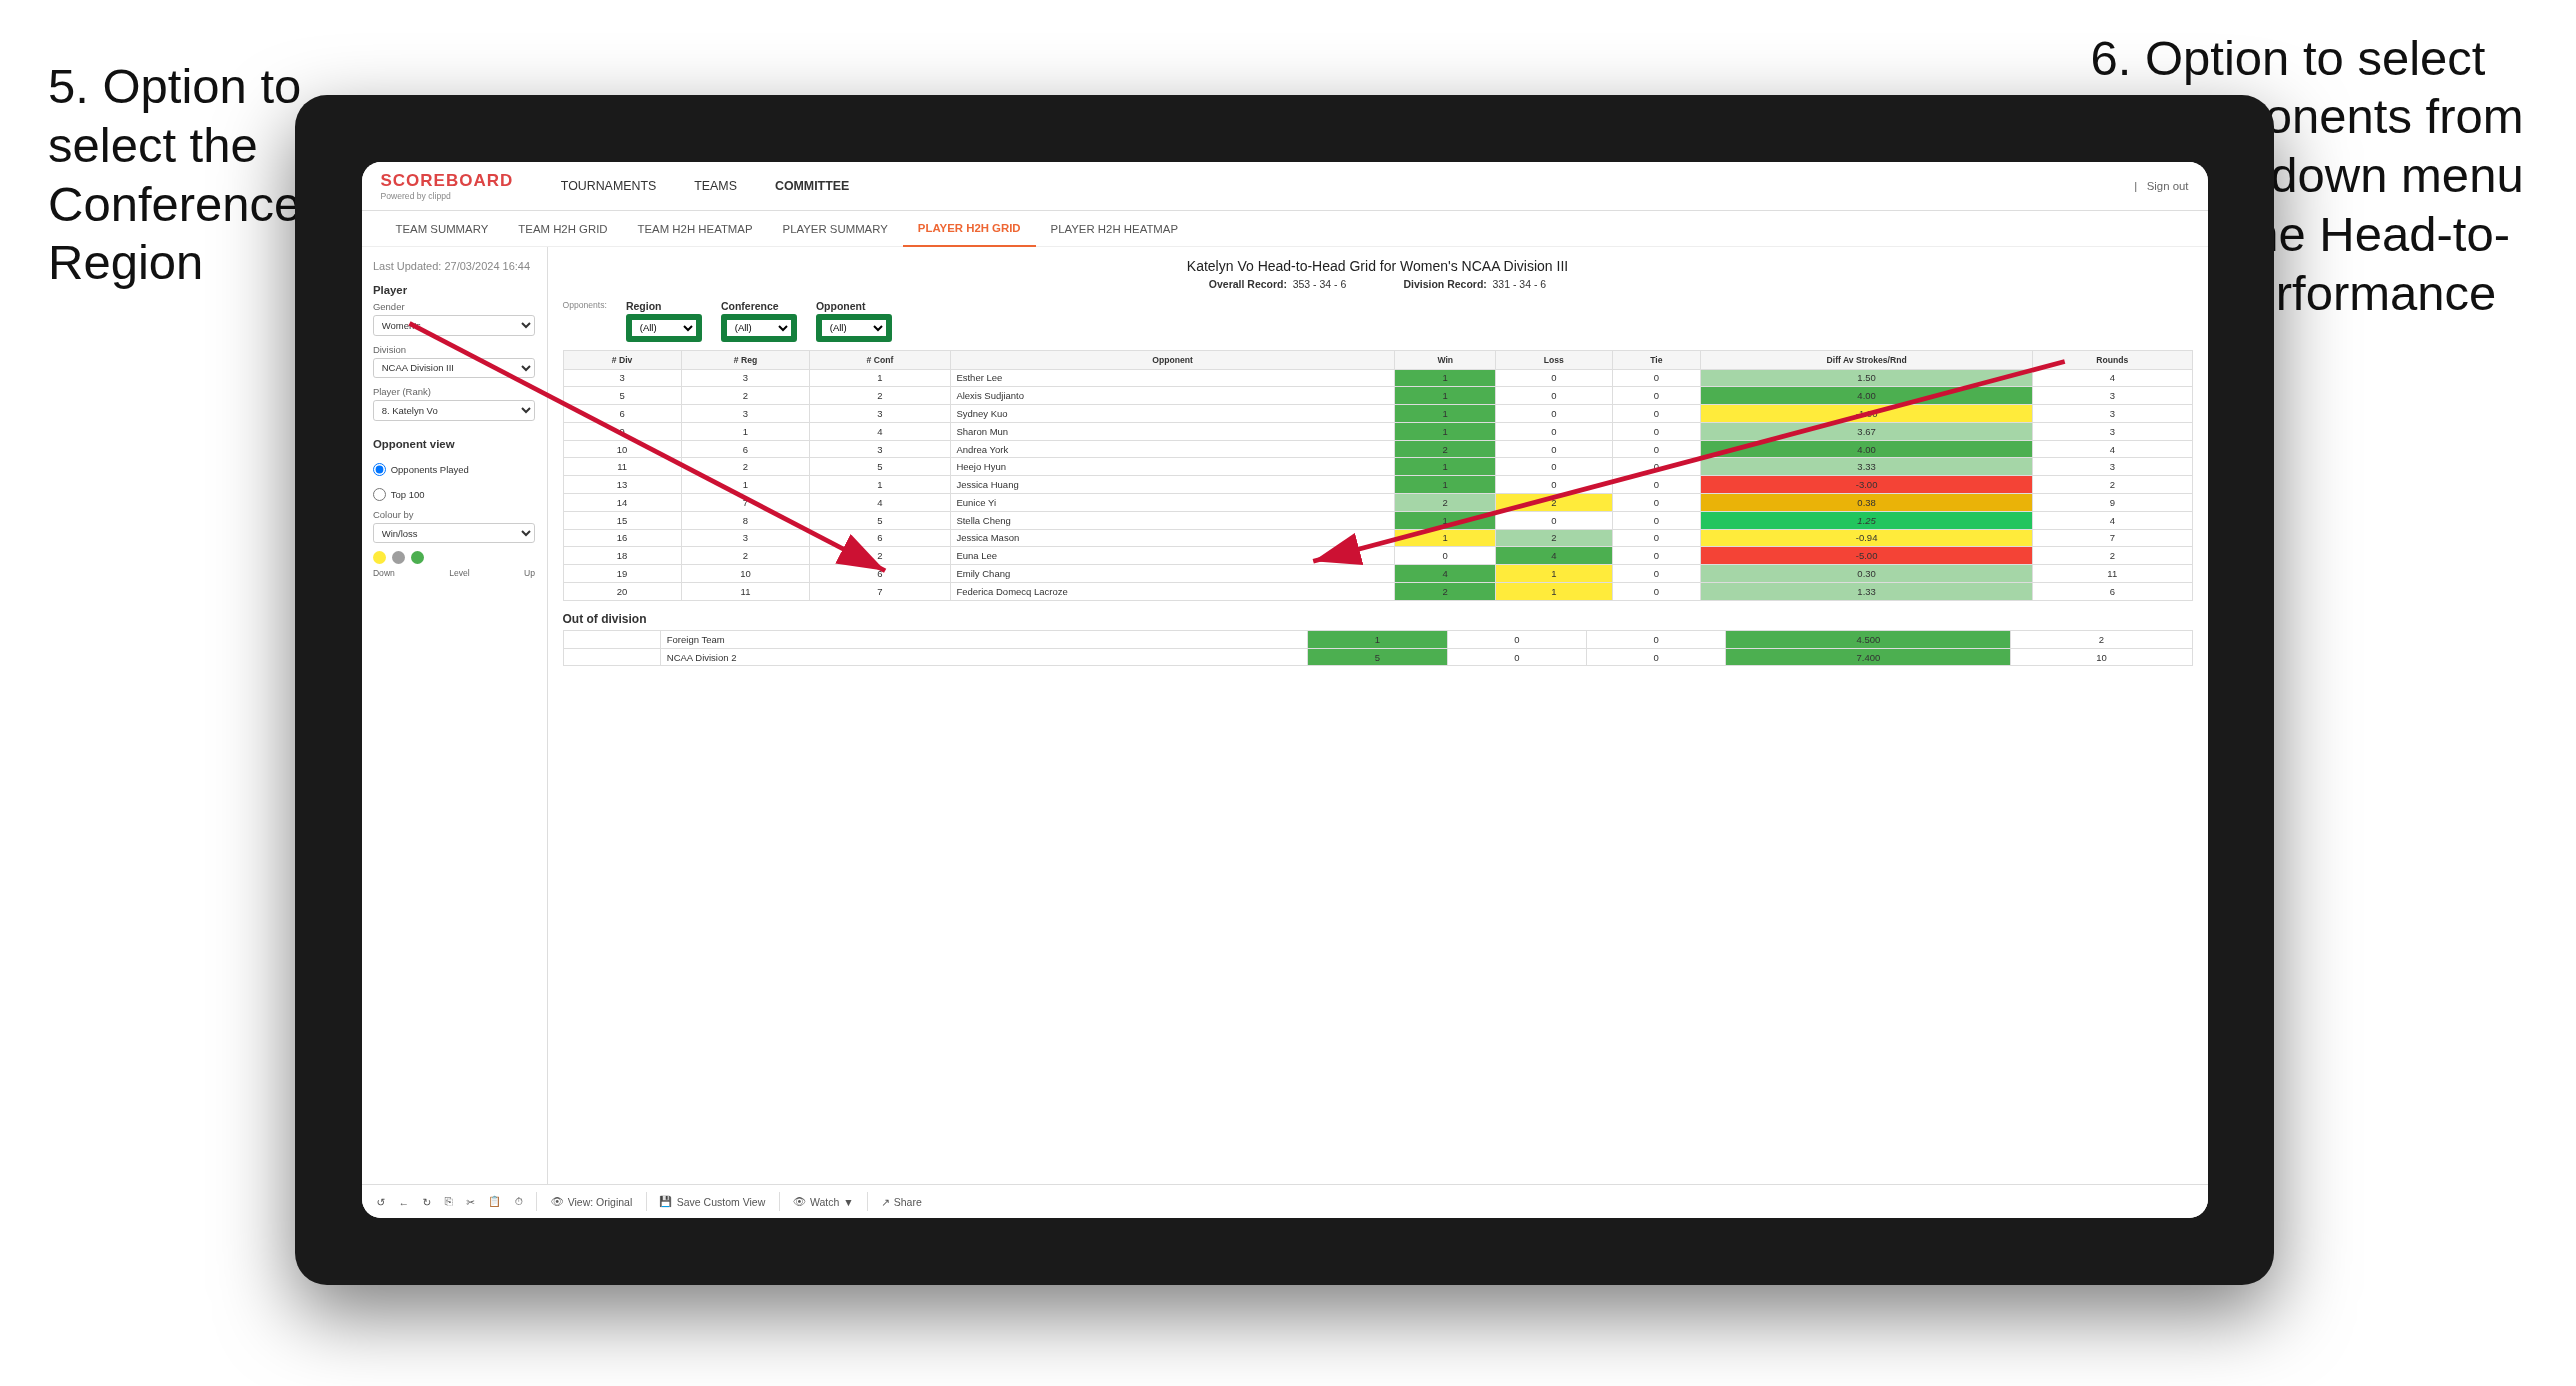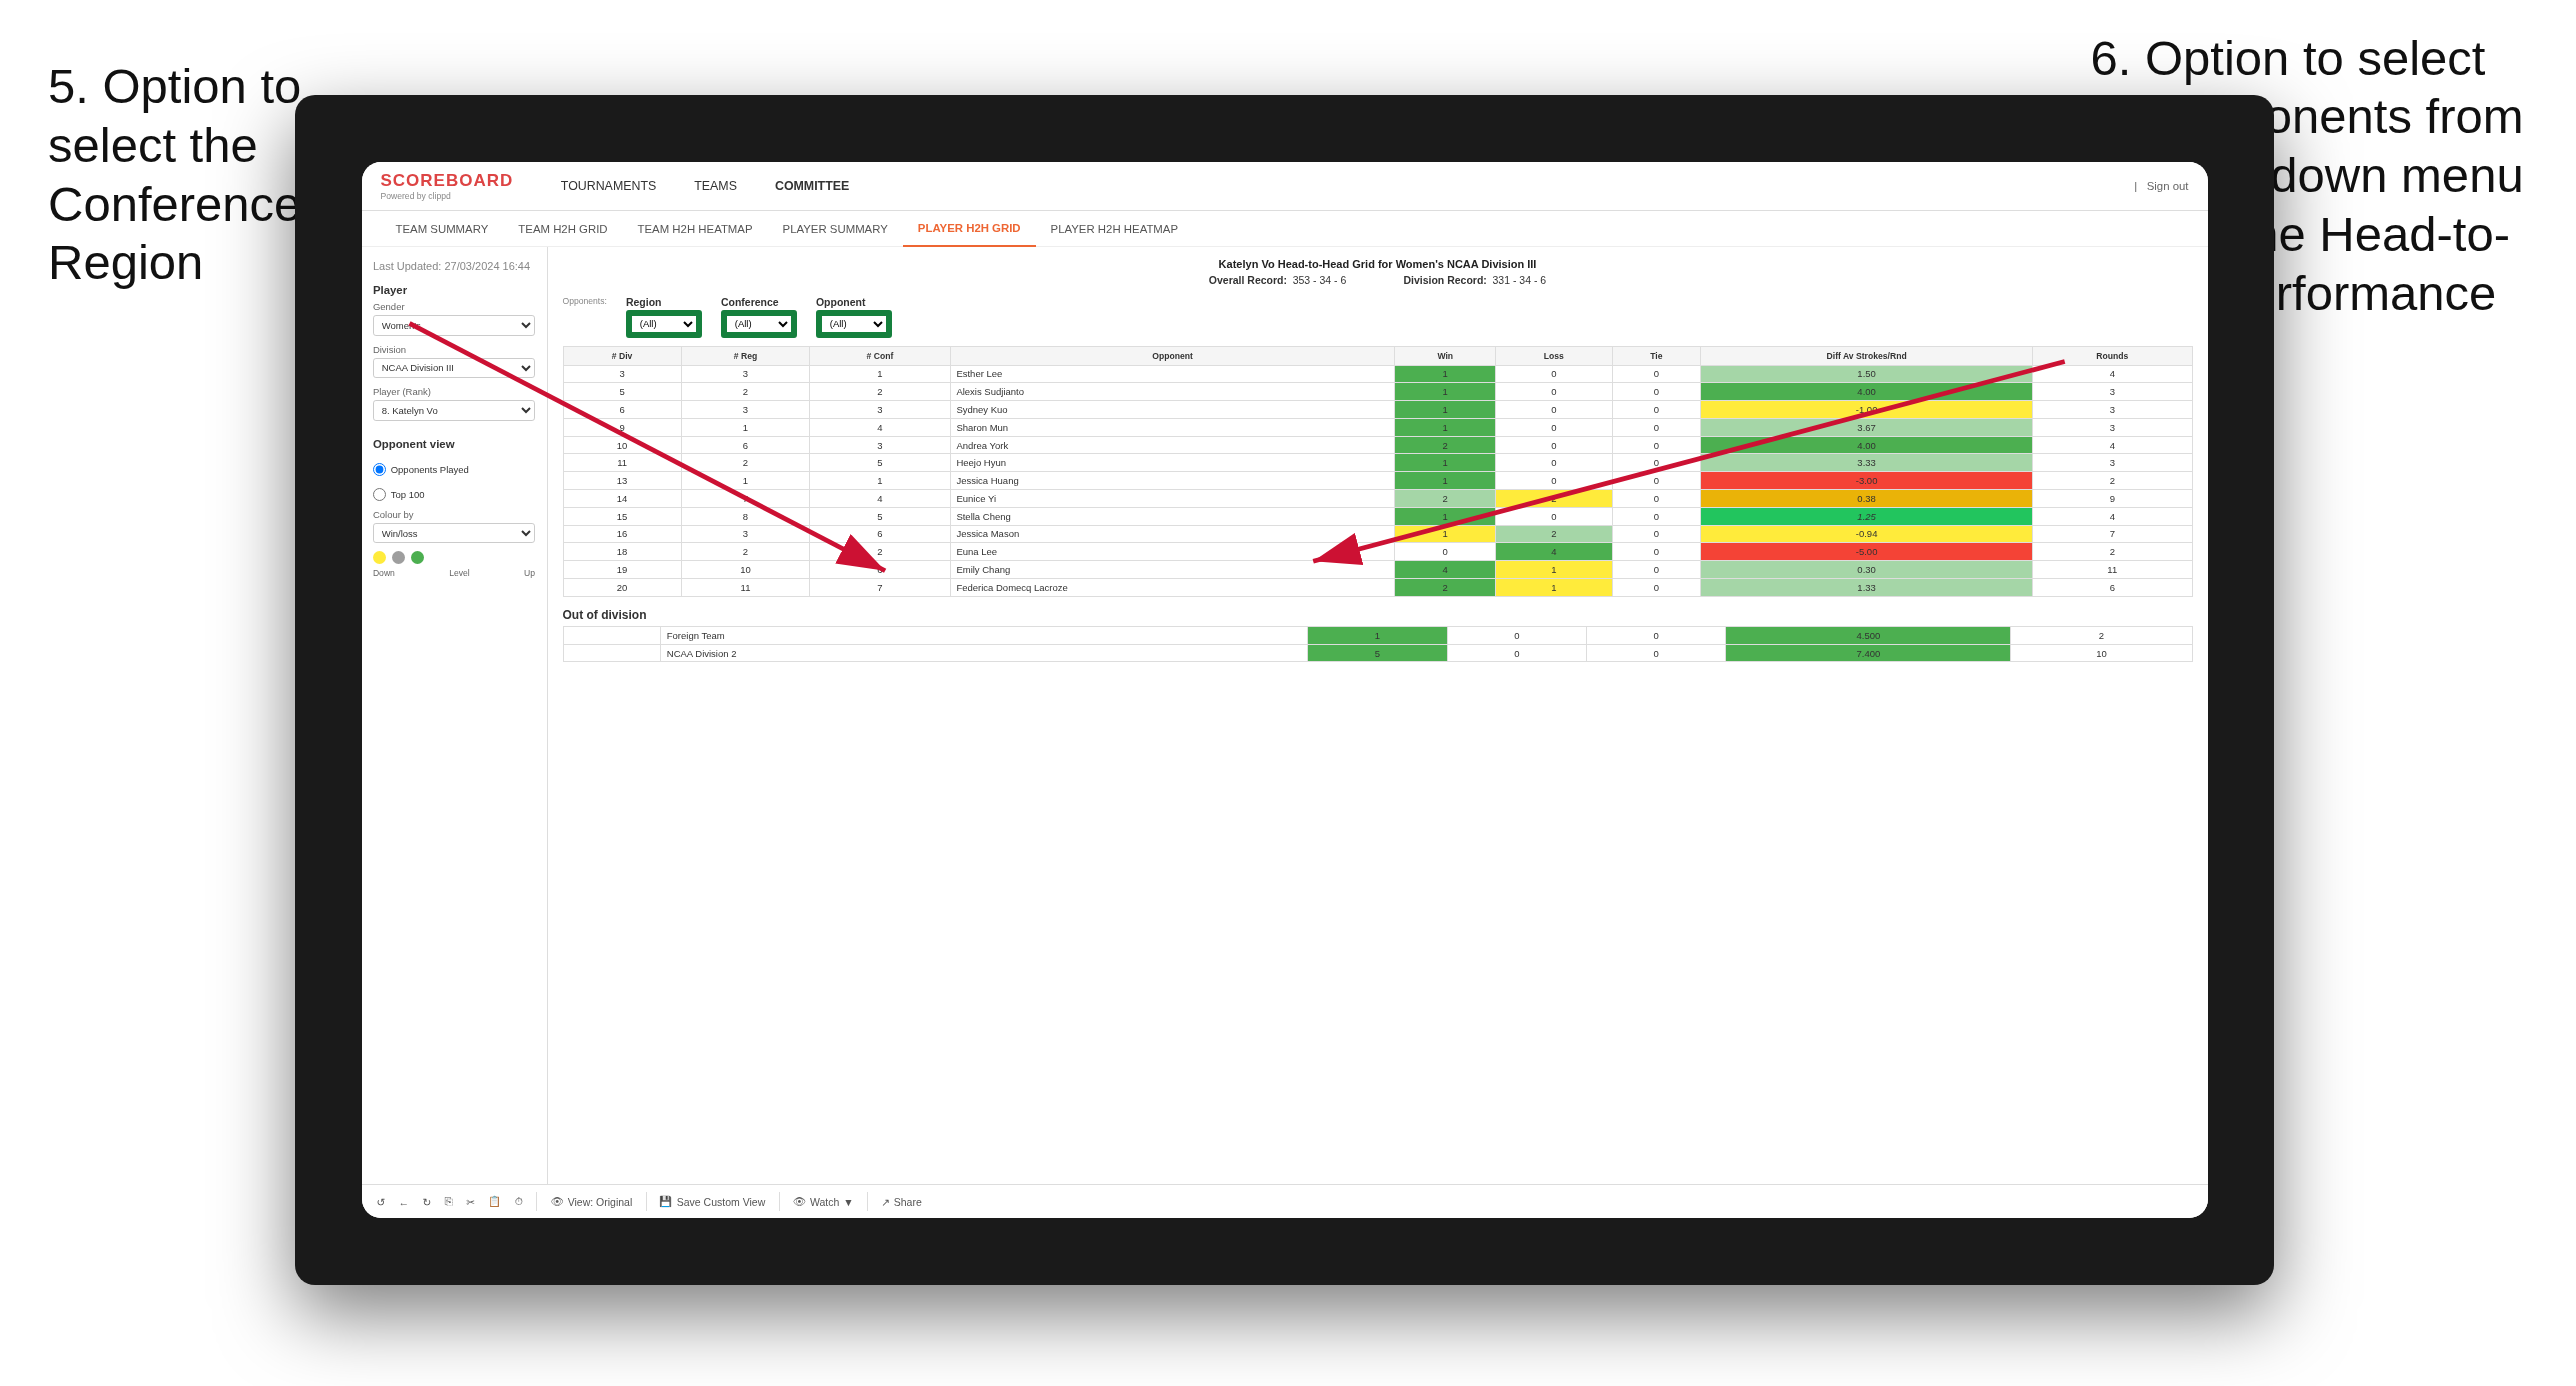--- a/index.html
+++ b/index.html
@@ -34,21 +34,21 @@
     }
 
     
     .tablet {
       position: absolute;
       left: 295px;
       top: 95px;
       width: 1979px;
       height: 1190px;
       background: #1a1a1a;
-      border-radius: 20px;
+      border-radius: 32px;
       box-shadow: 0 28.5px 76px rgba(0,0,0,0.5);
       display: flex;
       align-items: center;
       justify-content: center;
     }
 
     .tablet-screen {
       width: 1846px;
       height: 1056px;
       background: #fff;
@@ -229,22 +229,22 @@
 
     
     .data-area {
       flex: 1;
       padding: 11.4px 15px;
       overflow-y: auto;
       background: #fff;
     }
 
     .report-title {
-      font-size: 11px;
-      font-weight: 700;
+      font-size: 14px;
+      font-weight: 400;
       text-align: center;
       color: #222;
       margin-bottom: 3.8px;
     }
 
     .record-row {
       display: flex;
       justify-content: center;
       gap: 57px;
       font-size: 10.5px;

